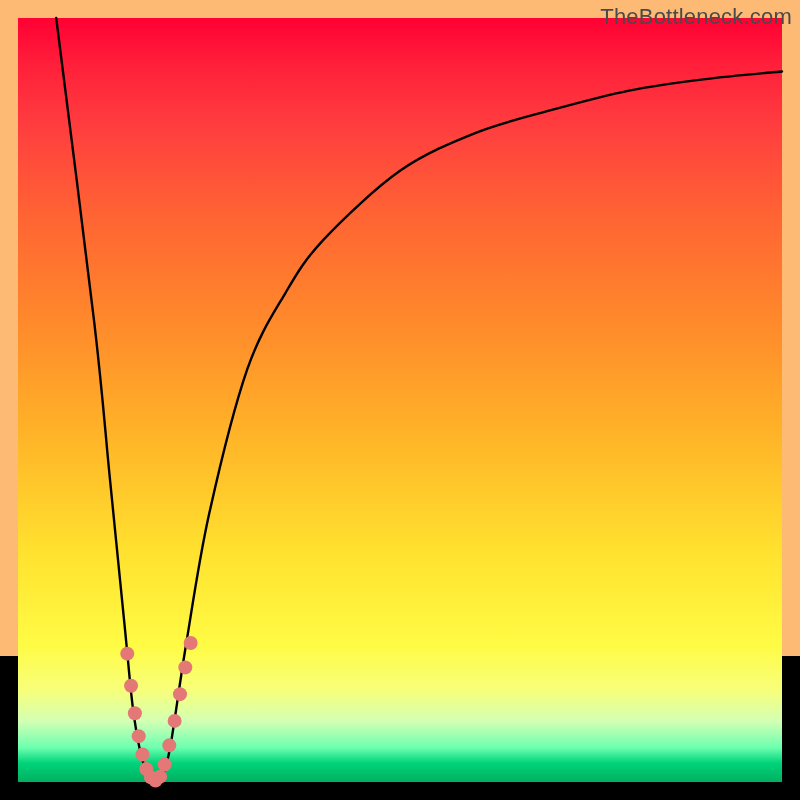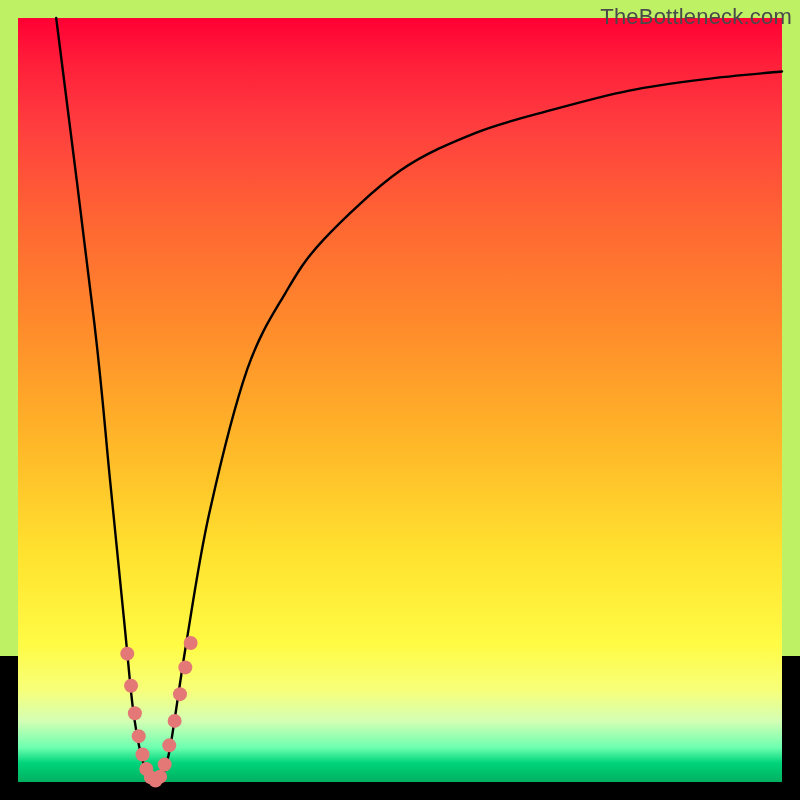--- a/index.html
+++ b/index.html
@@ -8,21 +8,21 @@
     width: 800px;
     height: 800px;
     overflow: hidden;
     background: #000;
     font-family: Arial, Helvetica, sans-serif;
   }
   .frame {
     position: relative;
     width: 800px;
     height: 656px;
-    background: #bef264;
+    background: #fdba74;
   }
   .plot {
     position: absolute;
     left: 18px;
     top: 18px;
     width: 764px;
     height: 764px;
     background: linear-gradient(to bottom,
       #ff0033 0%,
       #ff1f3a 6%,

